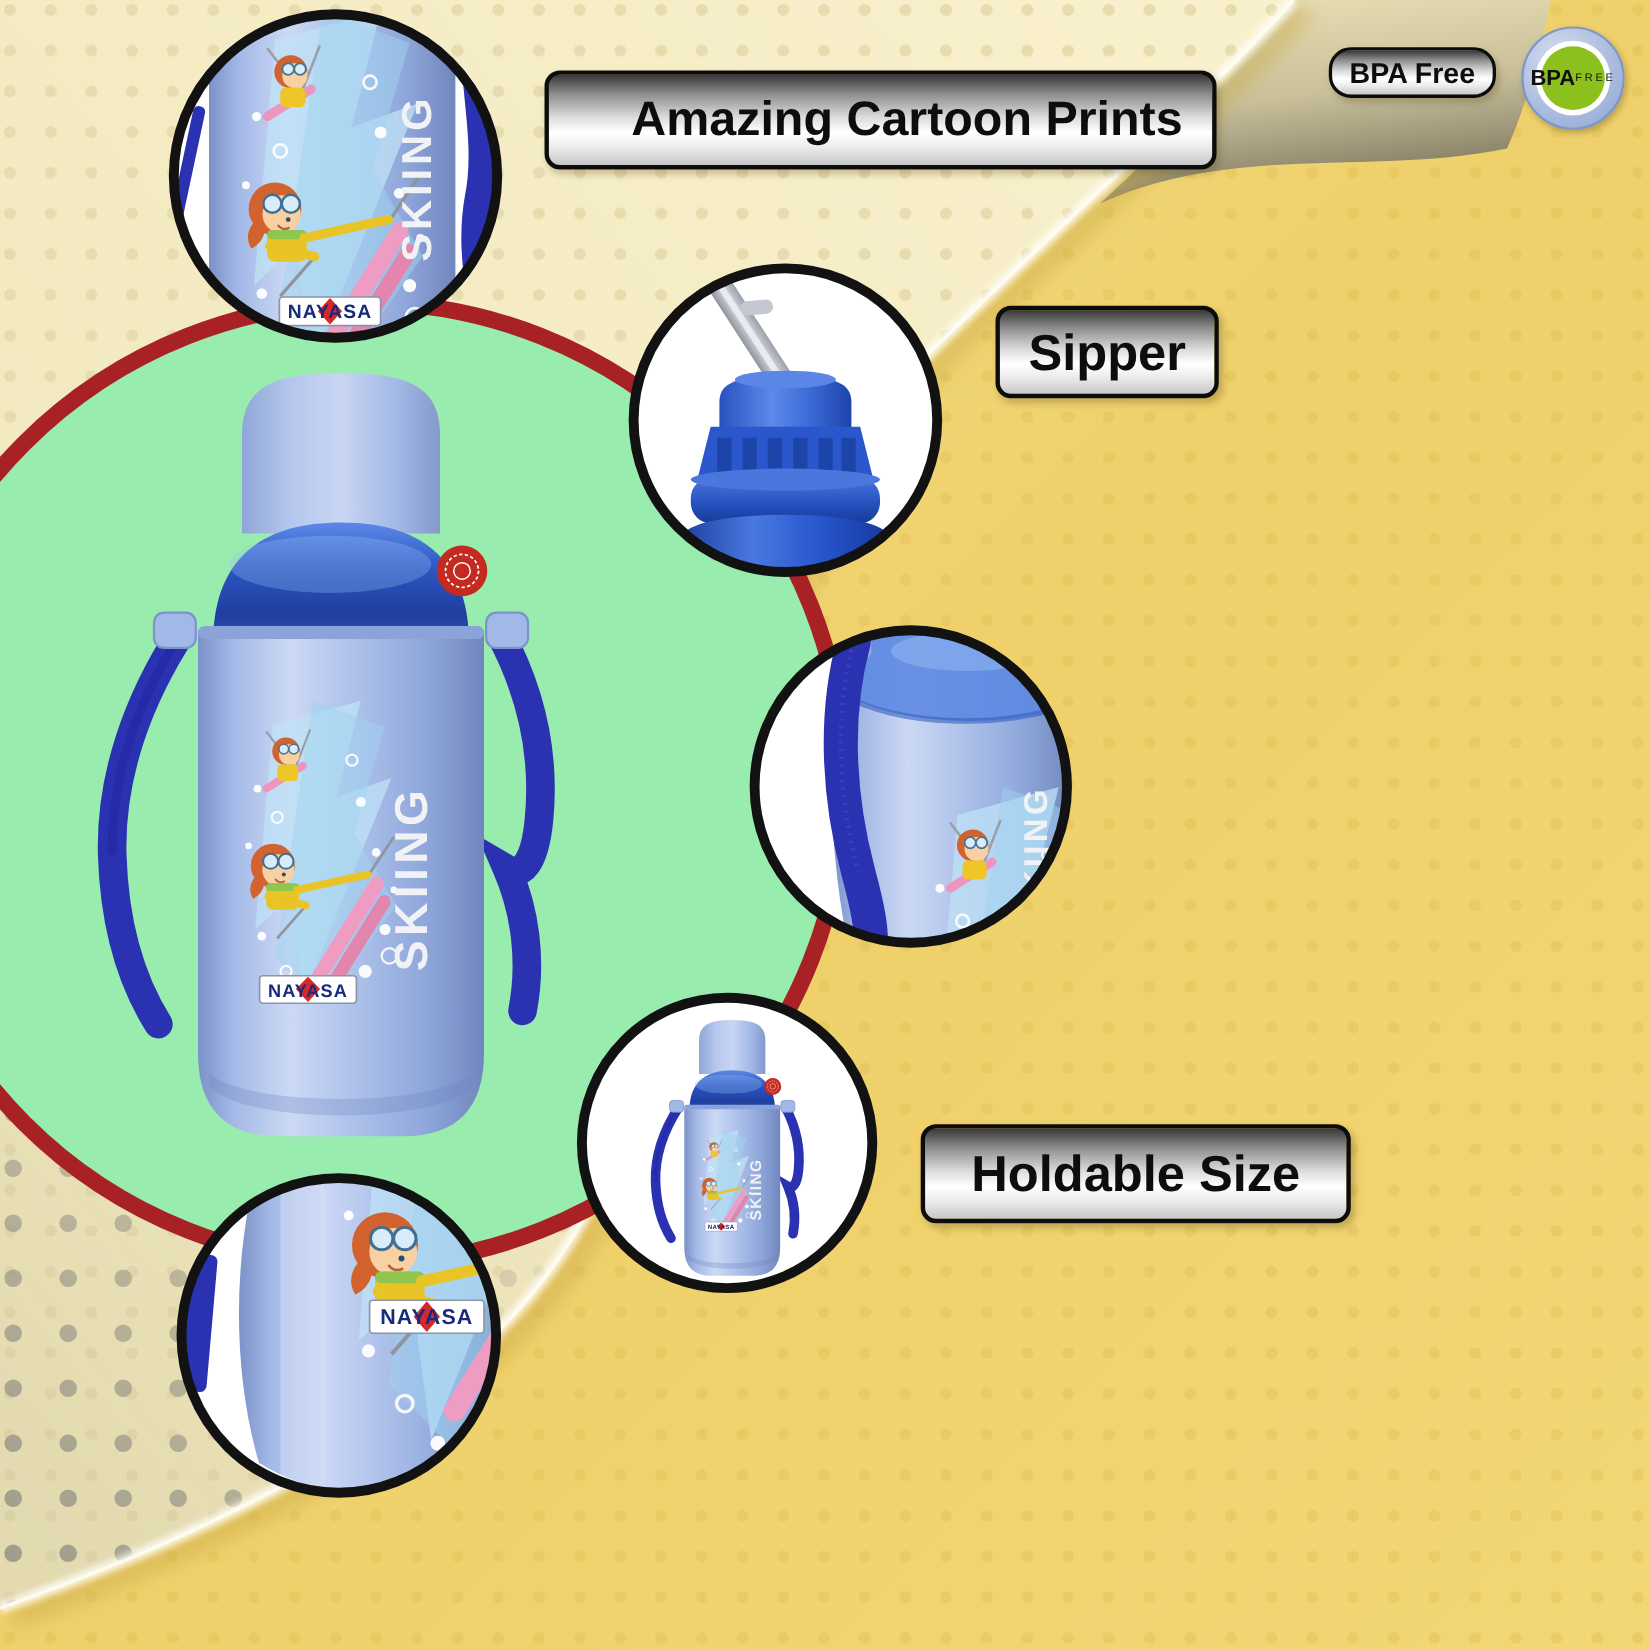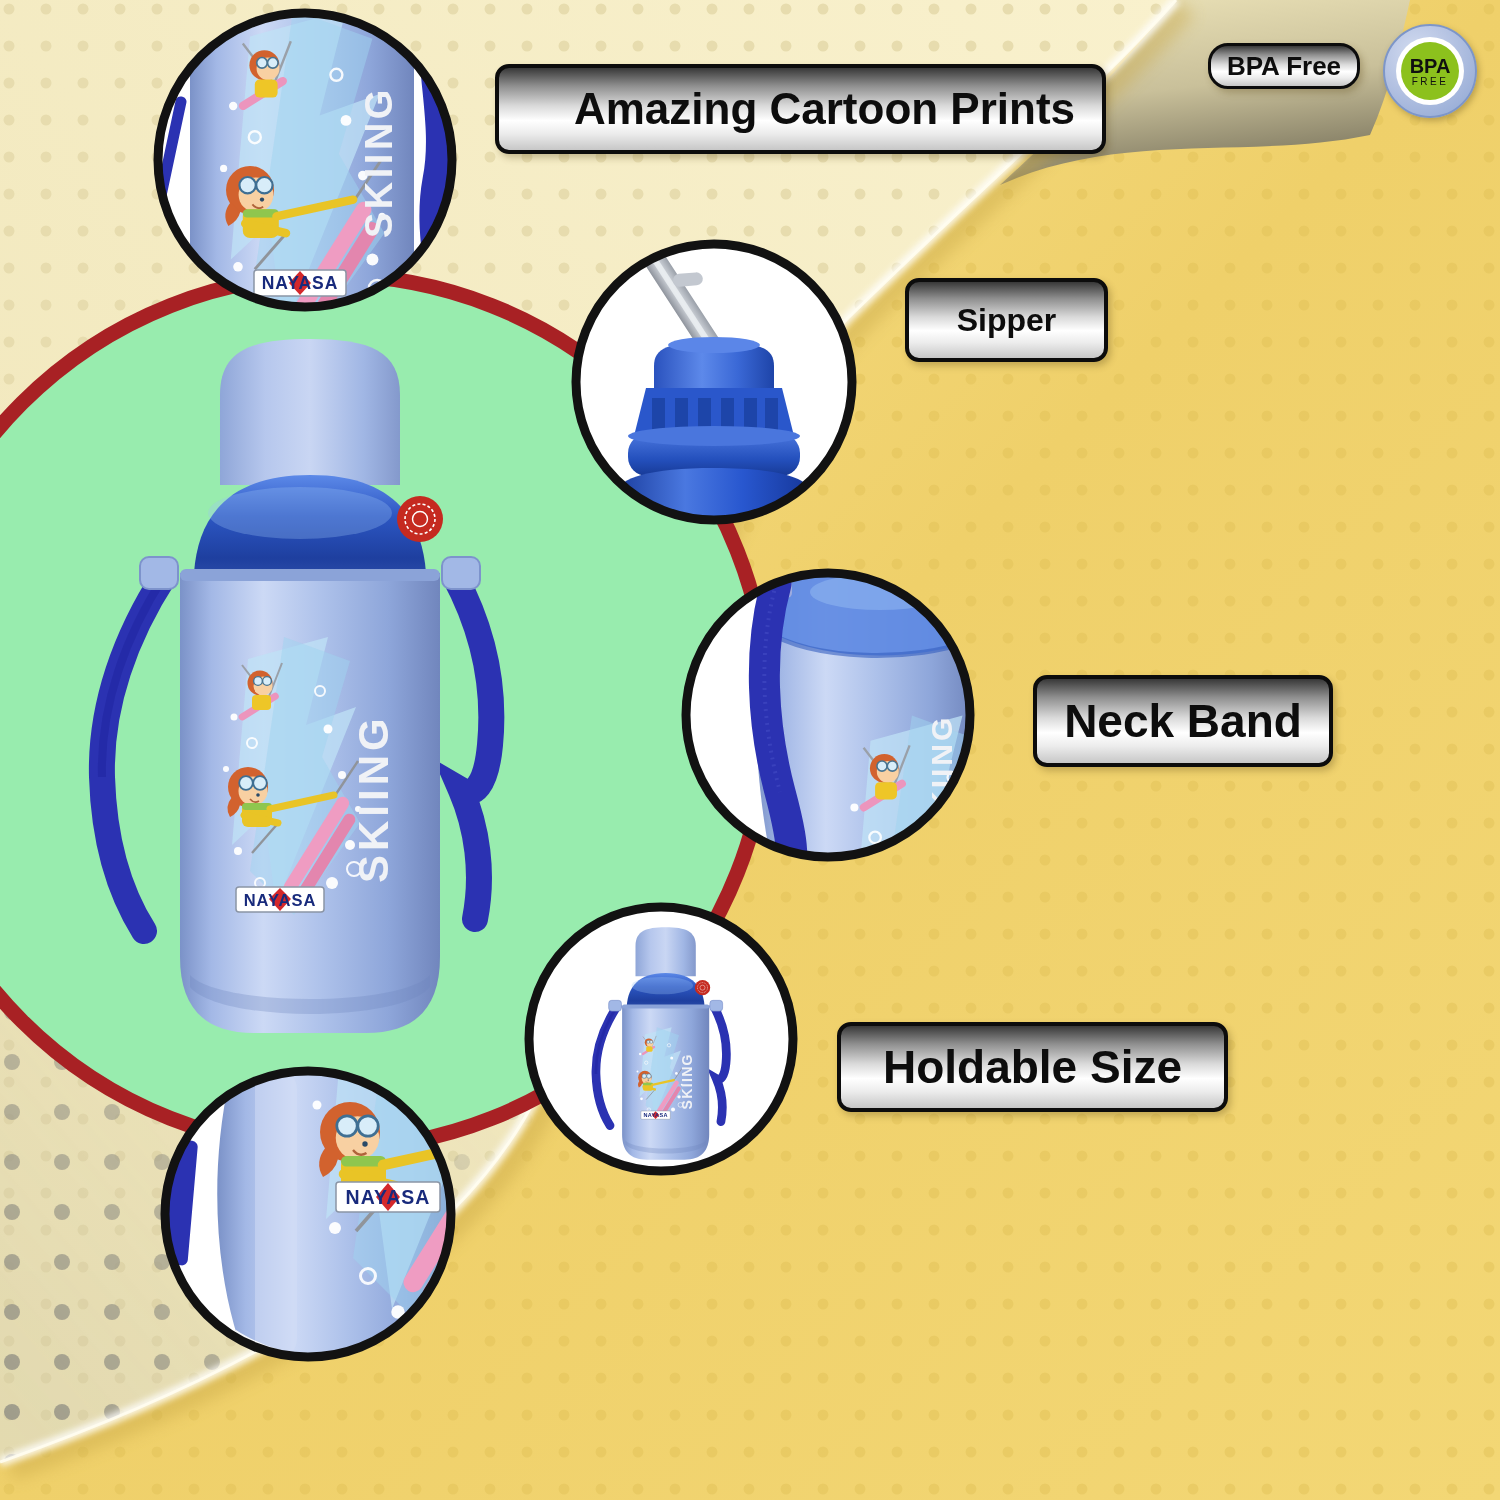--- a/index.html
+++ b/index.html
@@ -10,35 +10,35 @@
   .stage svg.scene{position:absolute;left:0;top:0;}
   svg text{font-family:"Liberation Sans",sans-serif;}
   .bar{
     position:absolute;display:flex;align-items:center;justify-content:center;
     border:4px solid #0c0c0c;border-radius:14px;
     background:linear-gradient(180deg,#383838 0%,#8f8f8f 22%,#d9d9d9 46%,#ffffff 64%,#ececec 80%,#c7c7c7 100%);
     font-weight:bold;color:#0d0d0d;white-space:nowrap;
     box-shadow:3px 4px 7px rgba(90,70,20,.30);
   }
   .bar-amazing{left:495px;top:64px;width:555px;height:82px;font-size:44px;padding-left:48px;}
-  .bar-sipper{left:905px;top:278px;width:195px;height:76px;font-size:32px;}
+  .bar-sipper{left:905px;top:278px;width:195px;height:76px;font-size:46px;}
   .bar-neck{left:1033px;top:675px;width:292px;height:84px;font-size:46px;}
   .bar-holdable{left:837px;top:1022px;width:383px;height:82px;font-size:46px;}
   .bar-strong{left:458px;top:1263px;width:441px;height:92px;font-size:46px;}
   .bar-bpa{left:1208px;top:43px;width:146px;height:40px;font-size:26px;border-width:3px;border-radius:20px;}
   .bpa-badge{
     position:absolute;left:1383px;top:24px;width:90px;height:90px;border-radius:50%;
     background:radial-gradient(circle at 35% 30%, #d3dcf0 0%, #b4c2e2 45%, #8da5d2 100%);
     border:2px solid #7d96c8;display:flex;align-items:center;justify-content:center;
     box-shadow:2px 3px 6px rgba(90,70,20,.35);
   }
   .bpa-white{width:68px;height:68px;border-radius:50%;background:#ffffff;
     display:flex;align-items:center;justify-content:center;}
   .bpa-green{width:58px;height:58px;border-radius:50%;background:#8cc11d;
-    display:flex;flex-direction:column;align-items:center;justify-content:center;line-height:1;}
+    display:flex;flex-direction:row;align-items:center;justify-content:center;line-height:1;}
   .bpa-green .l1{font-weight:bold;font-size:20px;color:#101010;letter-spacing:0px;}
   .bpa-green .l2{font-weight:normal;font-size:10px;color:#101010;letter-spacing:2.5px;margin-top:1px;}
 </style>
 </head>
 <body>
 
 <div class="stage">
 
 <svg class="scene" width="1500" height="1500" viewBox="0 0 1500 1500">
   <defs>
@@ -320,21 +320,20 @@
         <text x="388" y="1204" font-size="19.5" font-weight="bold" fill="#182a7c" text-anchor="middle" letter-spacing="1">NAYASA</text>
       </g>
       <path d="M 236,1330 C 300,1372 420,1372 470,1330 L 470,1380 L 230,1380 Z" fill="#ffffff" opacity="0.9"></path>
     </g>
     <circle cx="308" cy="1214" r="143" fill="none" stroke="#121212" stroke-width="9"></circle>
   </g>
 </svg>
 
   <div class="bar bar-amazing">Amazing Cartoon Prints</div>
   <div class="bar bar-sipper">Sipper</div>
-  <div class="bar bar-neck">Neck Band</div>
   <div class="bar bar-holdable">Holdable Size</div>
 
   <div class="bar bar-bpa">BPA Free</div>
   <div class="bpa-badge">
     <div class="bpa-white">
       <div class="bpa-green">
         <div class="l1">BPA</div>
         <div class="l2">FREE</div>
       </div>
     </div>

